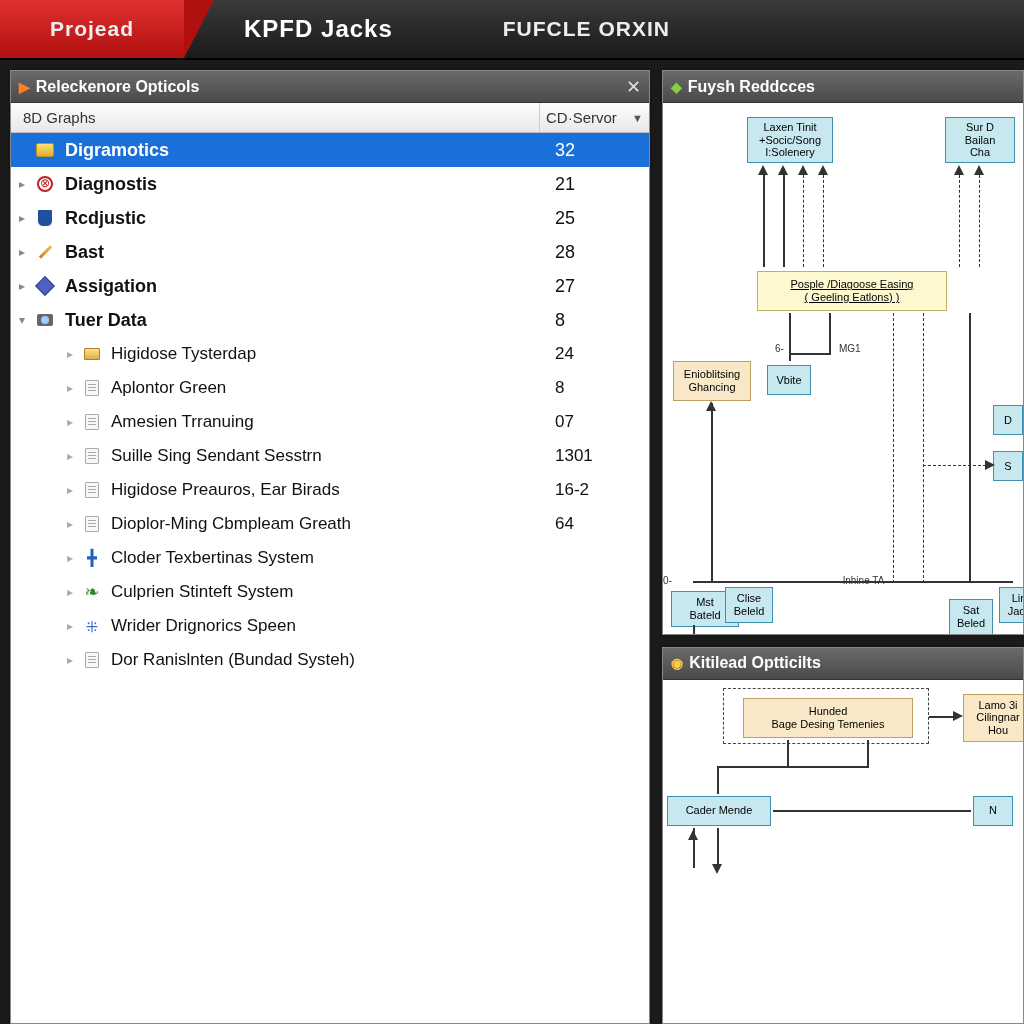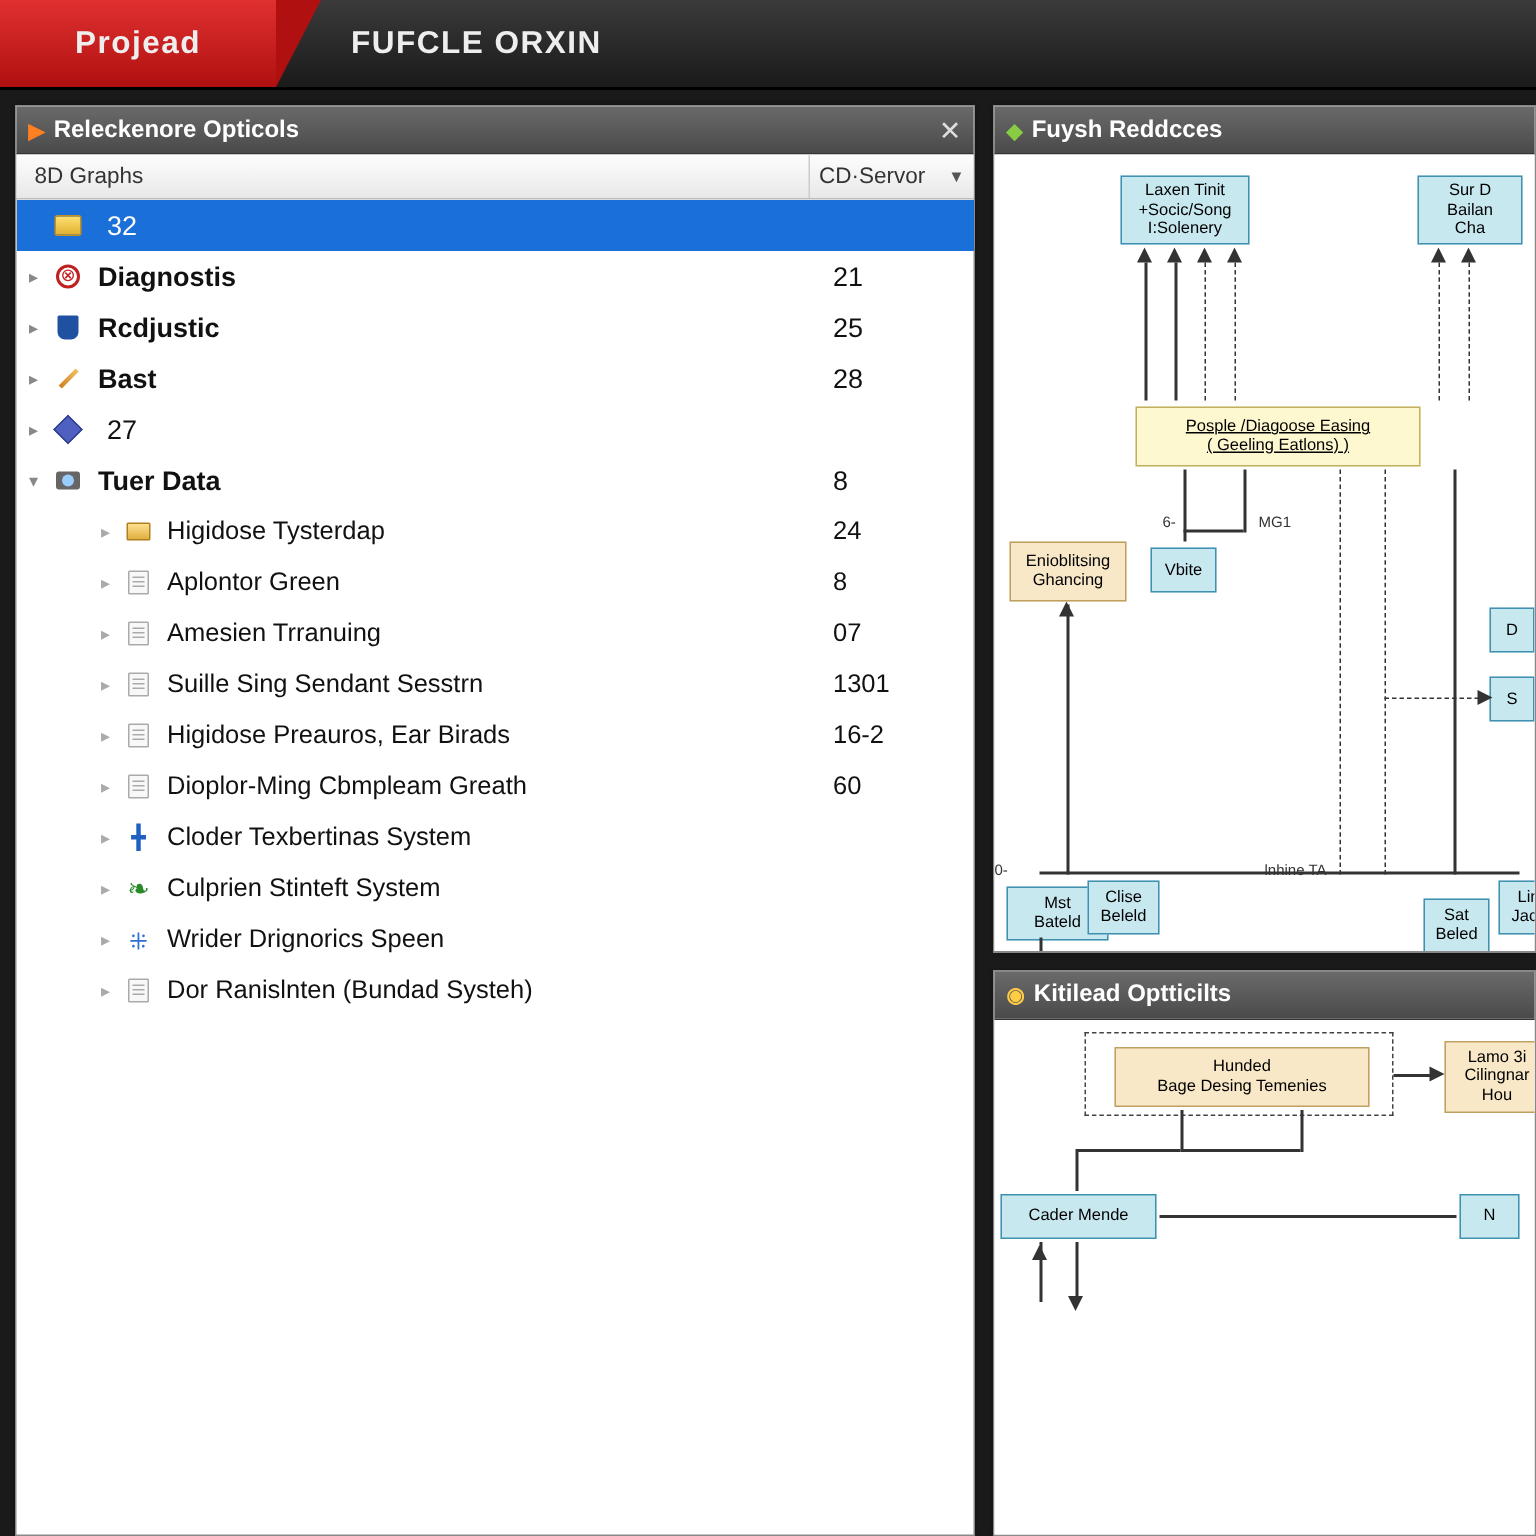--- a/index.html
+++ b/index.html
@@ -71,20 +71,21 @@
 .arrowhead { position: absolute; width: 0; height: 0; border-left: 5px solid transparent; border-right: 5px solid transparent; border-bottom: 10px solid #333; }
 .dtext { position: absolute; font-size: 10px; color: #333; }
 
 .lower-panel { flex: 0.8; }
 </style>
 </head>
 <body>
 
 <div class="topbar">
   <div class="topbar-tab active">Projead</div>
+  <div class="topbar-tab secondary">KPFD Jacks</div>
   <div class="topbar-tab">FUFCLE ORXIN</div>
 </div>
 
 <div class="workspace">
 
   <div class="panel left">
     <div class="panel-header">
       <span class="hicon" style="color:#ff8020">▶</span>
       <span>Releckenore Opticols</span>
       <span class="close">✕</span>
@@ -96,20 +97,21 @@
         <span class="dd">▼</span>
       </div>
     </div>
     <div class="tree">
       <div class="tree-scroll" id="tree-container">
           <div class="row selected">
             <span class="arrow"></span>
             <span class="ricon">
               <span class="ic-folder"></span>
             </span>
+            <span class="label">Digramotics</span>
             <span class="count">32</span>
           </div>
           <div class="row">
             <span class="arrow">▸</span>
             <span class="ricon">
               <span class="ic-redcircle"></span>
             </span>
             <span class="label">Diagnostis</span>
             <span class="count">21</span>
           </div>
@@ -127,20 +129,21 @@
               <span class="ic-pencil"></span>
             </span>
             <span class="label">Bast</span>
             <span class="count">28</span>
           </div>
           <div class="row">
             <span class="arrow">▸</span>
             <span class="ricon">
               <span class="ic-diamond"></span>
             </span>
+            <span class="label">Assigation</span>
             <span class="count">27</span>
           </div>
           <div class="row">
             <span class="arrow">▾</span>
             <span class="ricon">
               <span class="ic-camera"></span>
             </span>
             <span class="label">Tuer Data</span>
             <span class="count">8</span>
           </div>
@@ -183,21 +186,21 @@
             </span>
             <span class="label">Higidose Preauros, Ear Birads</span>
             <span class="count">16-2</span>
           </div>
           <div class="row child">
             <span class="arrow">▸</span>
             <span class="ricon">
               <span class="ic-doc"></span>
             </span>
             <span class="label">Dioplor-Ming Cbmpleam Greath</span>
-            <span class="count">60</span>
+            <span class="count">64</span>
           </div>
           <div class="row child">
             <span class="arrow">▸</span>
             <span class="ricon">
               <span class="ic-tshape">╋</span>
             </span>
             <span class="label">Cloder Texbertinas System</span>
             <span class="count"></span>
           </div>
           <div class="row child">

